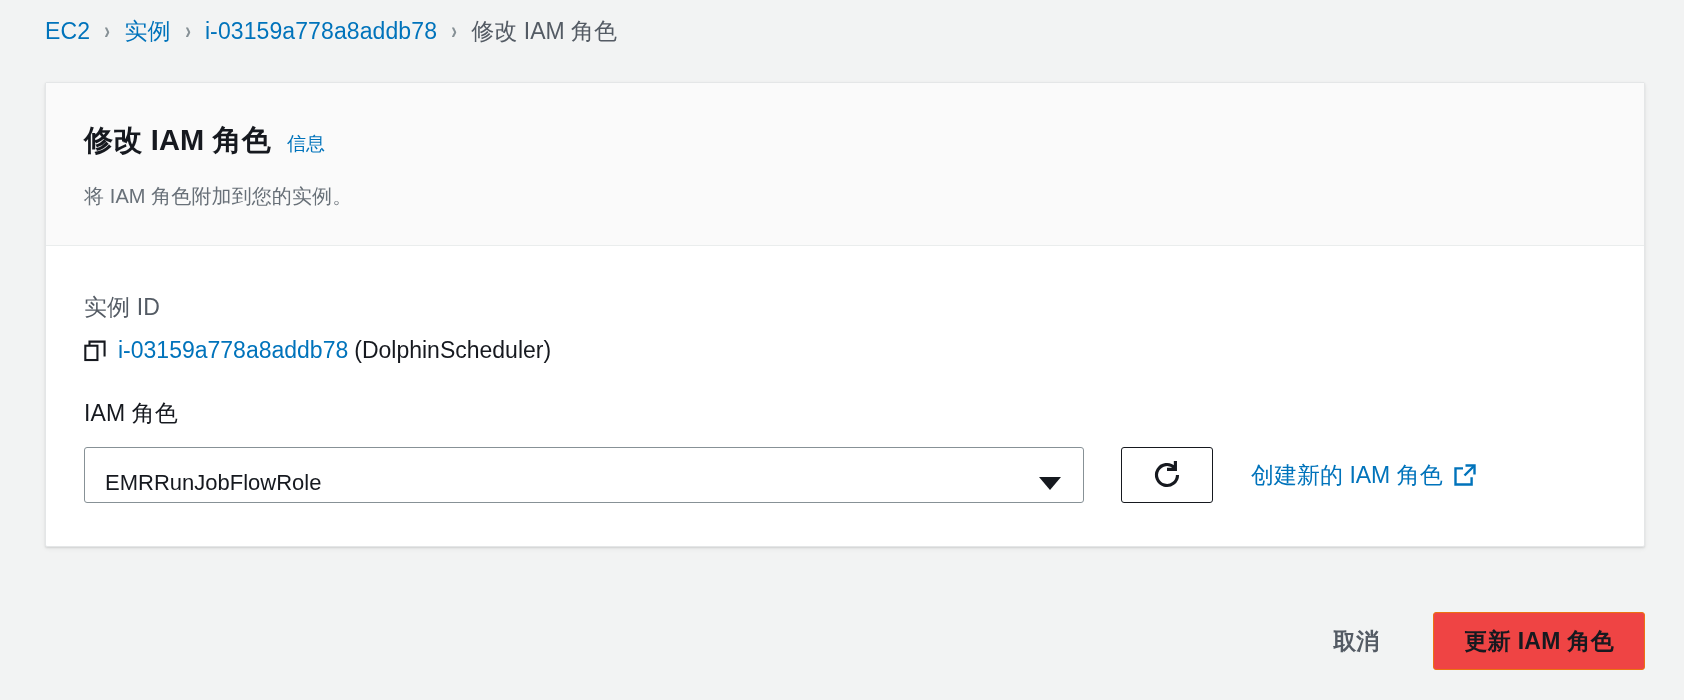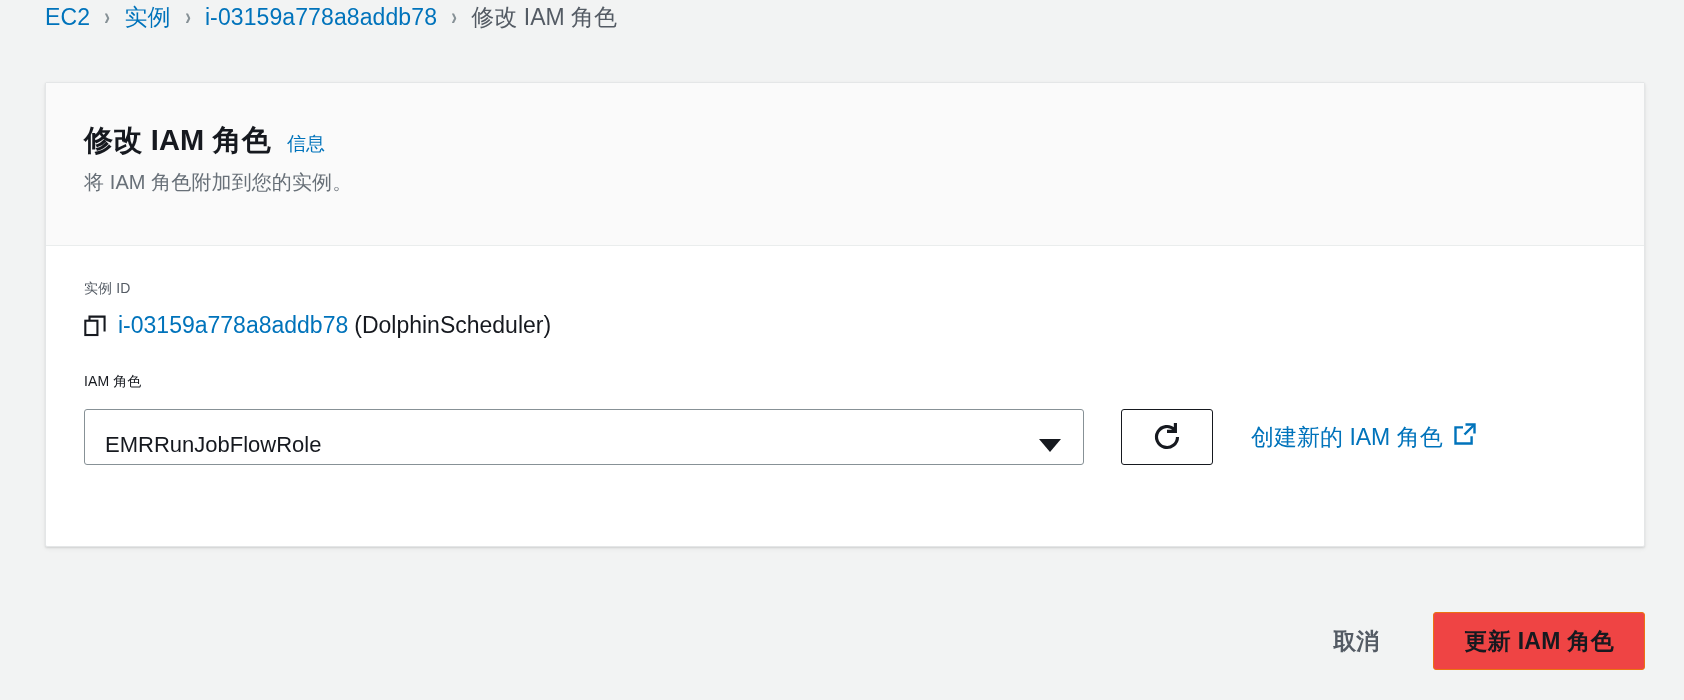--- a/index.html
+++ b/index.html
@@ -12,21 +12,21 @@
     background: #f2f3f3;
     font-family: "Liberation Sans", "DejaVu Sans", sans-serif;
     color: #16191f;
     overflow: hidden;
   }
 
   
   .breadcrumb {
     position: absolute;
     left: 45px;
-    top: 0;
+    top: 14px;
     height: 34px;
     display: flex;
     align-items: center;
     font-size: 23px;
   }
   .crumb-link {
     color: #0073bb;
     text-decoration: none;
     white-space: nowrap;
     letter-spacing: .1px;
@@ -75,34 +75,35 @@
     letter-spacing: .2px;
   }
   .info-link {
     margin-left: 16px;
     font-size: 19px;
     color: #0073bb;
     text-decoration: none;
     font-weight: normal;
   }
   .card-subtitle {
-    margin-top: 8px;
+    margin-top: 22px;
     font-size: 20px;
     color: #687078;
     letter-spacing: .1px;
   }
 
   .card-body {
     padding: 34px 38px 0 38px;
   }
 
   .field-label {
-    font-size: 14px;
+    font-size: 23px;
     color: #545b64;
     letter-spacing: .1px;
+    margin-top: 12px;
   }
   .field-label.strong {
     color: #16191f;
   }
 
   
   .instance-row {
     display: flex;
     align-items: center;
     margin-top: 14px;
@@ -177,21 +178,21 @@
     cursor: pointer;
   }
   .refresh-icon { display: block; }
 
   .create-link {
     margin-left: 38px;
     font-size: 23px;
     color: #0073bb;
     text-decoration: none;
     display: inline-flex;
-    align-items: flex-start;
+    align-items: center;
     white-space: nowrap;
   }
   .ext-icon {
     margin-left: 10px;
     display: block;
   }
 
   
   .footer {
     position: absolute;

